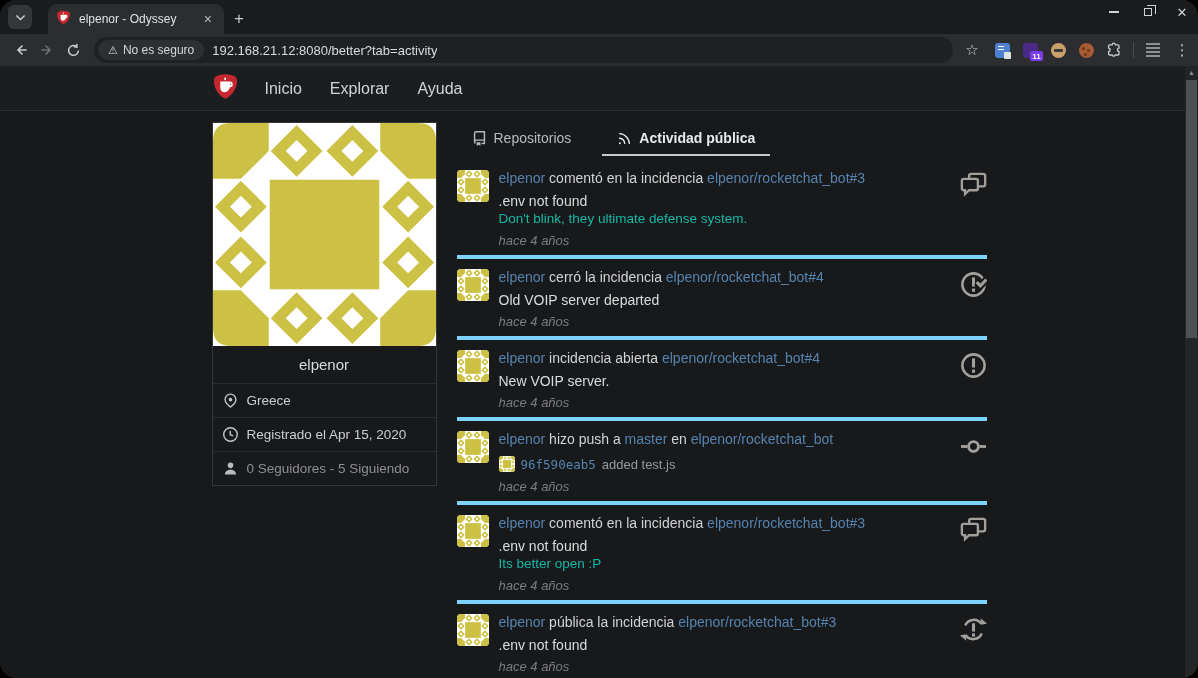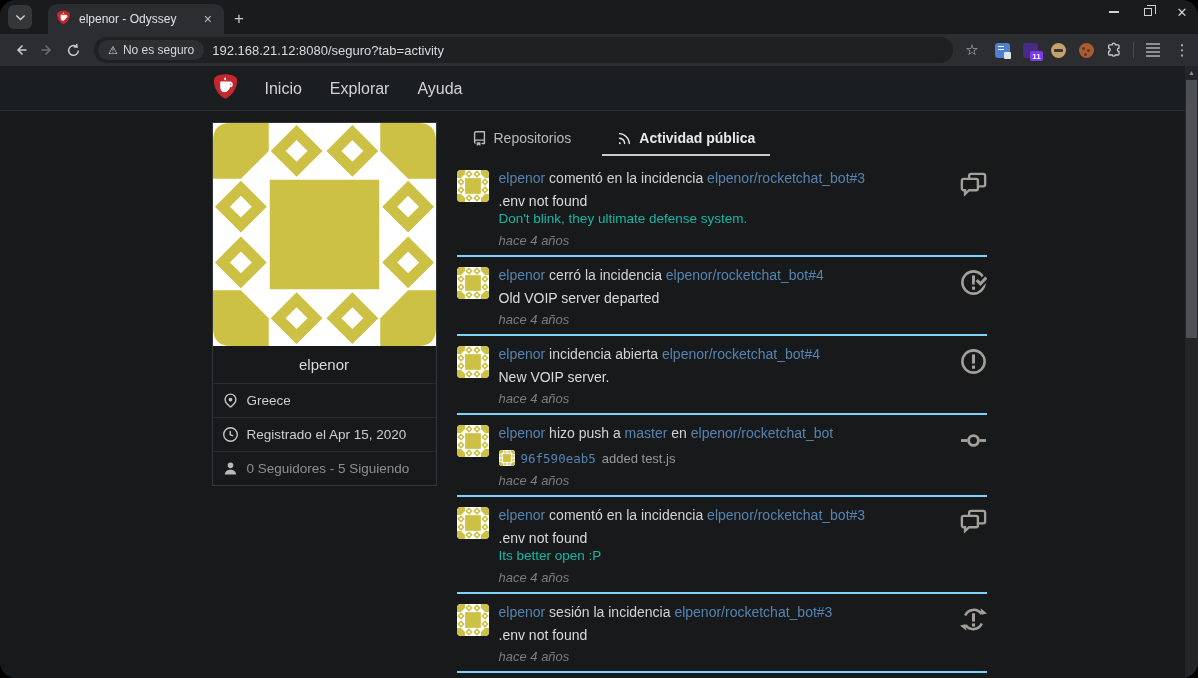--- a/index.html
+++ b/index.html
@@ -71,21 +71,21 @@
   .followers svg { color:#b9babc; }
   
   .main-col { flex:1; min-width:0; }
   .tabbar { display:flex; height:34px; align-items:stretch; }
   .tab-item { display:flex; align-items:center; gap:7px; padding:0 15px; margin-right:16px;
     font-size:14px; color:#b9babc; border-bottom:2px solid transparent; }
   .tab-item.active { color:#e8e9ea; font-weight:bold; border-bottom-color:#c9cacb; }
   .tab-item svg { color:currentColor; }
   
   .feed { margin-top:4px; }
-  .feed-item { display:flex; gap:10px; padding:7px 0; border-bottom:2px solid #7dd3fc; }
+  .feed-item { display:flex; gap:10px; padding:7px 0; border-bottom:4px solid #7dd3fc; }
   .feed-item.partial { border-bottom:none; }
   .avatar32 { width:32px; height:32px; border-radius:4px; overflow:hidden; flex:none; margin-top:3px; }
   .avatar32 svg { display:block; }
   .feed-body { flex:1; min-width:0; }
   .feed-title { font-size:14px; line-height:18px; color:#d2d3d4; padding-top:2px; }
   .feed-title a, a.lnk { color:var(--link); text-decoration:none; }
   .issue-title { margin-top:6px; font-size:14px; line-height:16px; color:#dadbdc; }
   .comment-body { margin-top:2px; font-size:13.5px; line-height:16px; color:#14b8a6; }
   .commit-row { margin-top:7px; display:flex; align-items:center; gap:6px; height:18px; }
   .avatar16 { width:16px; height:16px; border-radius:3px; overflow:hidden; flex:none; }
@@ -147,21 +147,21 @@
       <svg width="15" height="15" viewBox="0 0 16 16">
           <path d="M13.2 8A5.2 5.2 0 1 1 11 3.7" fill="none" stroke="#c8cacc" stroke-width="1.6"></path>
           <path d="M11.4 1l.3 3.4L8.3 4" fill="none" stroke="#c8cacc" stroke-width="1.6"></path>
         </svg>
     </div>
     <div class="addressbar">
       <span class="sec-chip">
         <span class="warn-glyph">⚠</span>
         <span>No es seguro</span>
       </span>
-      <span class="url">192.168.21.12:8080/seguro?tab=activity</span>
+      <span class="url">192.168.21.12:8080/better?tab=activity</span>
     </div>
     <div class="nav-btn">
         <span class="star">☆</span>
       </div>
     <div class="ext-row">
       <div class="ext">
           <span class="translate-g"></span>
         </div>
       <div class="ext">
         <span class="ext-purple"></span>
@@ -479,21 +479,21 @@
                     <path fill-rule="evenodd" d="M84 170L110 196L84 222L58 196Z M84 185L73 196L84 207L95 196Z"></path>
                     <path fill-rule="evenodd" d="M140 170L166 196L140 222L114 196Z M140 185L129 196L140 207L151 196Z"></path>
       <path d="M18 0H56V28L28 56H0V18Q0 0 18 0Z"></path>
       <path d="M168 0H206Q224 0 224 18V56H196L168 28Z"></path>
       <path d="M0 168H28L56 196V224H18Q0 224 0 206Z"></path>
       <path d="M196 168H224V206Q224 224 206 224H168V196Z"></path>
     </g>
                 </svg>
               </div>
               <div class="feed-body">
-                <div class="feed-title"><a class="lnk">elpenor</a> <span>sesión la incidencia</span> <a class="lnk">elpenor/rocketchat_bot#3</a></div>
+                <div class="feed-title"><a class="lnk">elpenor</a> <span>pública la incidencia</span> <a class="lnk">elpenor/rocketchat_bot#3</a></div>
                 <div class="issue-title">.env not found</div>
                 <div class="feed-time">hace 4 años</div>
               </div>
               <div class="type-icon">
                 <svg width="27" height="27" viewBox="0 0 16 16" fill="currentColor" xmlns="http://www.w3.org/2000/svg">
                   <path d="M3.1 5.6A5.5 5.5 0 0 1 12.7 4.7" fill="none" stroke="currentColor" stroke-width="1.5"></path>
                   <path d="M12.2 1.4l.6 3.8 3.2-.7Z"></path>
                   <path d="M12.9 10.4a5.5 5.5 0 0 1-9.6.9" fill="none" stroke="currentColor" stroke-width="1.5"></path>
                   <path d="M3.8 14.6l-.6-3.8-3.2.7Z"></path>
                   <rect x="7.1" y="4.3" width="1.8" height="4.9"></rect>

